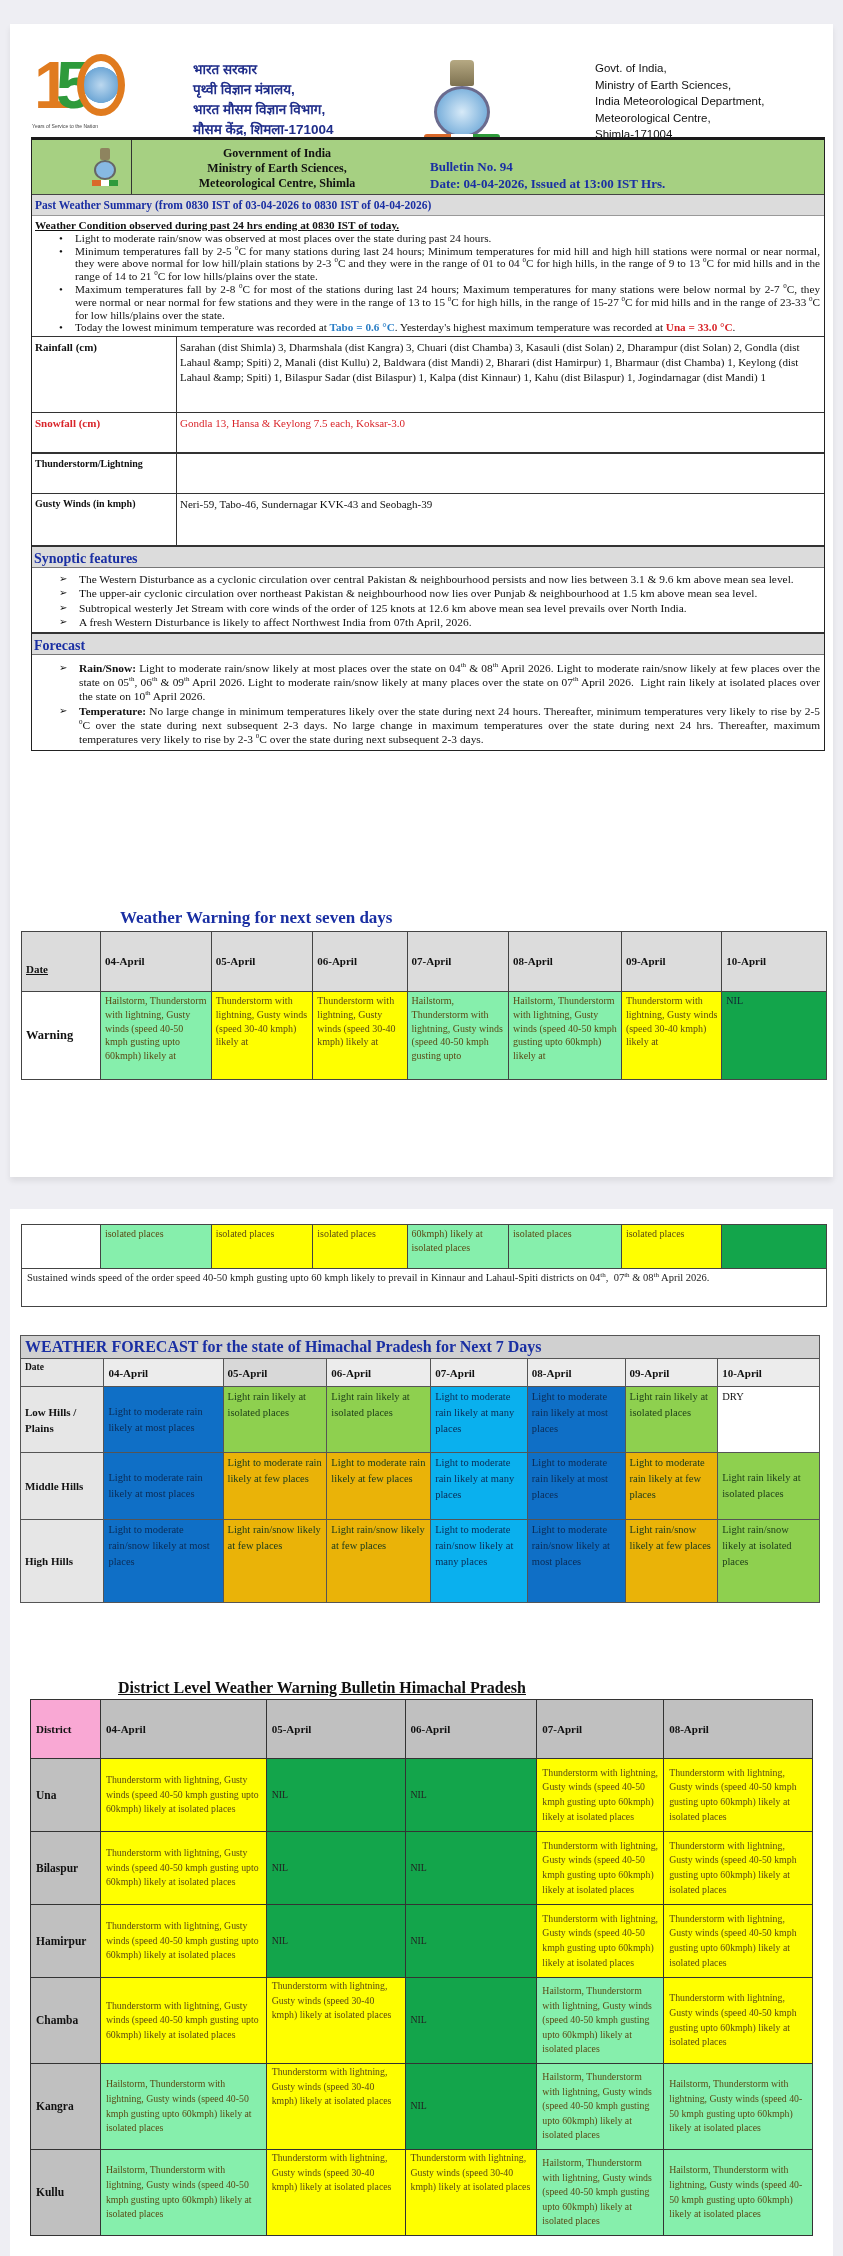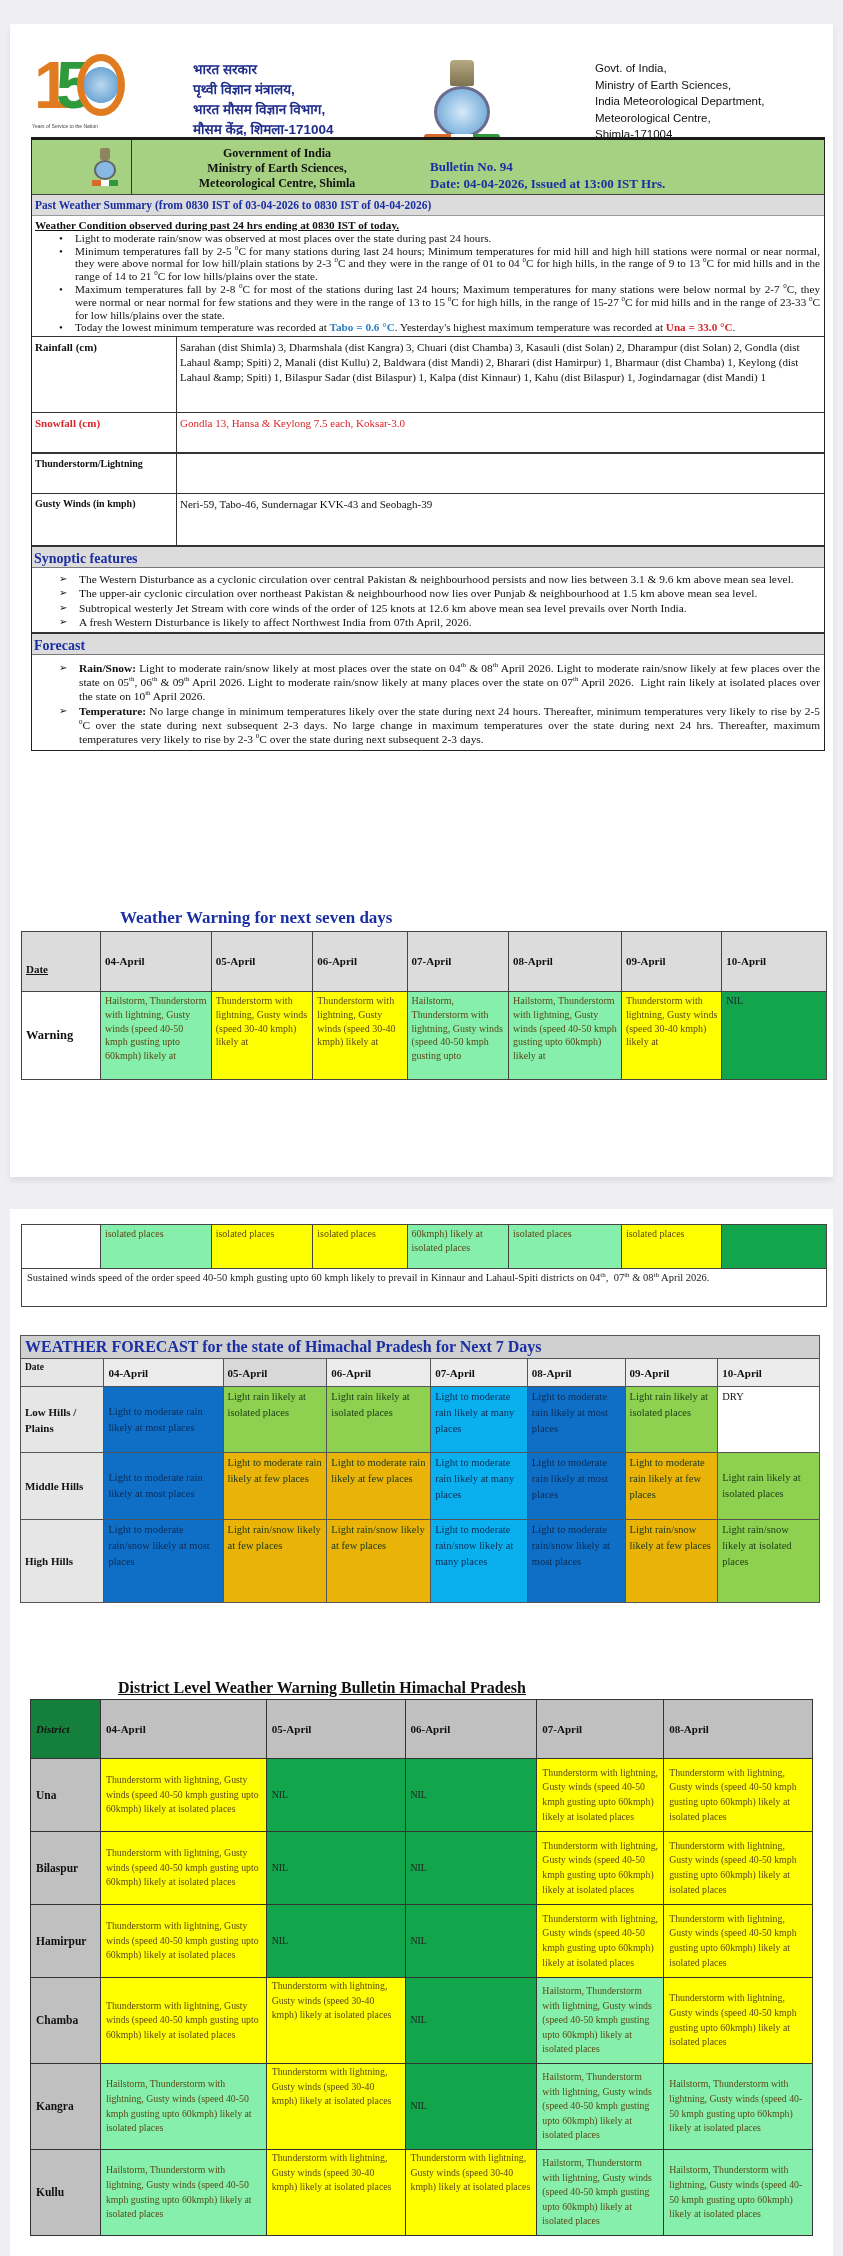--- a/index.html
+++ b/index.html
@@ -77,21 +77,21 @@
   .lb { background: #0ab0ee; color: #0b2b55; }
   .lg { background: #8ed04f; color: #1c3c18; }
   .dg { background: #eab308; color: #15381e; }
   .wh { background: #fff; color: #111; }
 
   
   .dist-title { position: absolute; left: 108px; top: 470px; font-weight: bold; font-size: 16px; text-decoration: underline; color: #111; }
   .dt { position: absolute; left: 20px; top: 490px; width: 783px; }
   .dt td, .dt th { border: 1.2px solid #333; vertical-align: middle; font-size: 9.8px; line-height: 14.6px; padding: 1px 5px; color: #5b4a14; }
   .dt th { background: #c0c0c0; font-weight: bold; font-size: 11px; color: #111; text-align: left; height: 59px; }
-  .dt th.dh { background: #15803d; font-style: italic; }
+  .dt th.dh { background: #f9a8d4; }
   .dt td.dn { background: #c0c0c0; font-weight: bold; font-size: 11.5px; color: #111; }
   .dt tr.r { height: 73px; }
   .dt tr.r.tall { height: 86px; }
   .dt td.nil { color: #222; }
 </style>
 </head>
 <body>
 
 <div class="page page1">
 

